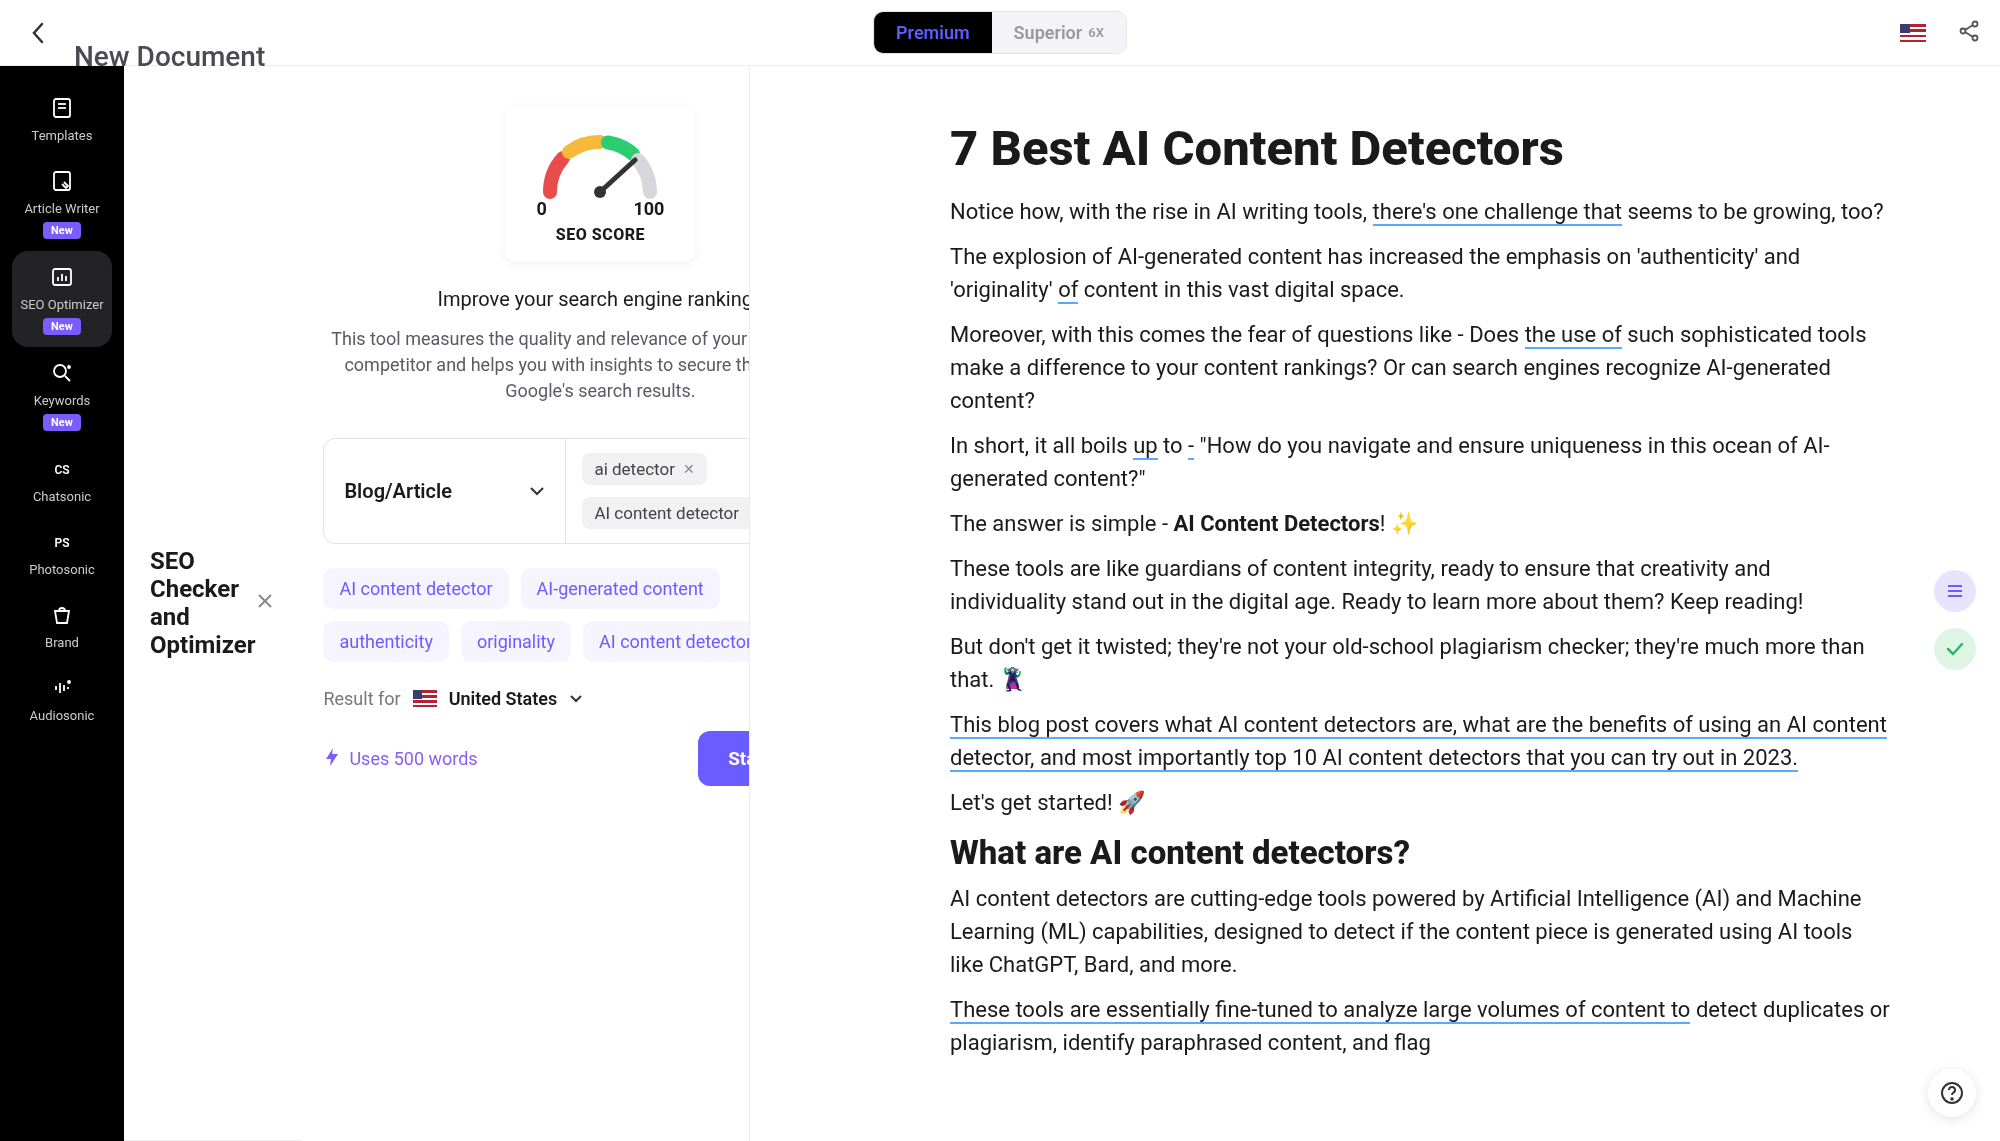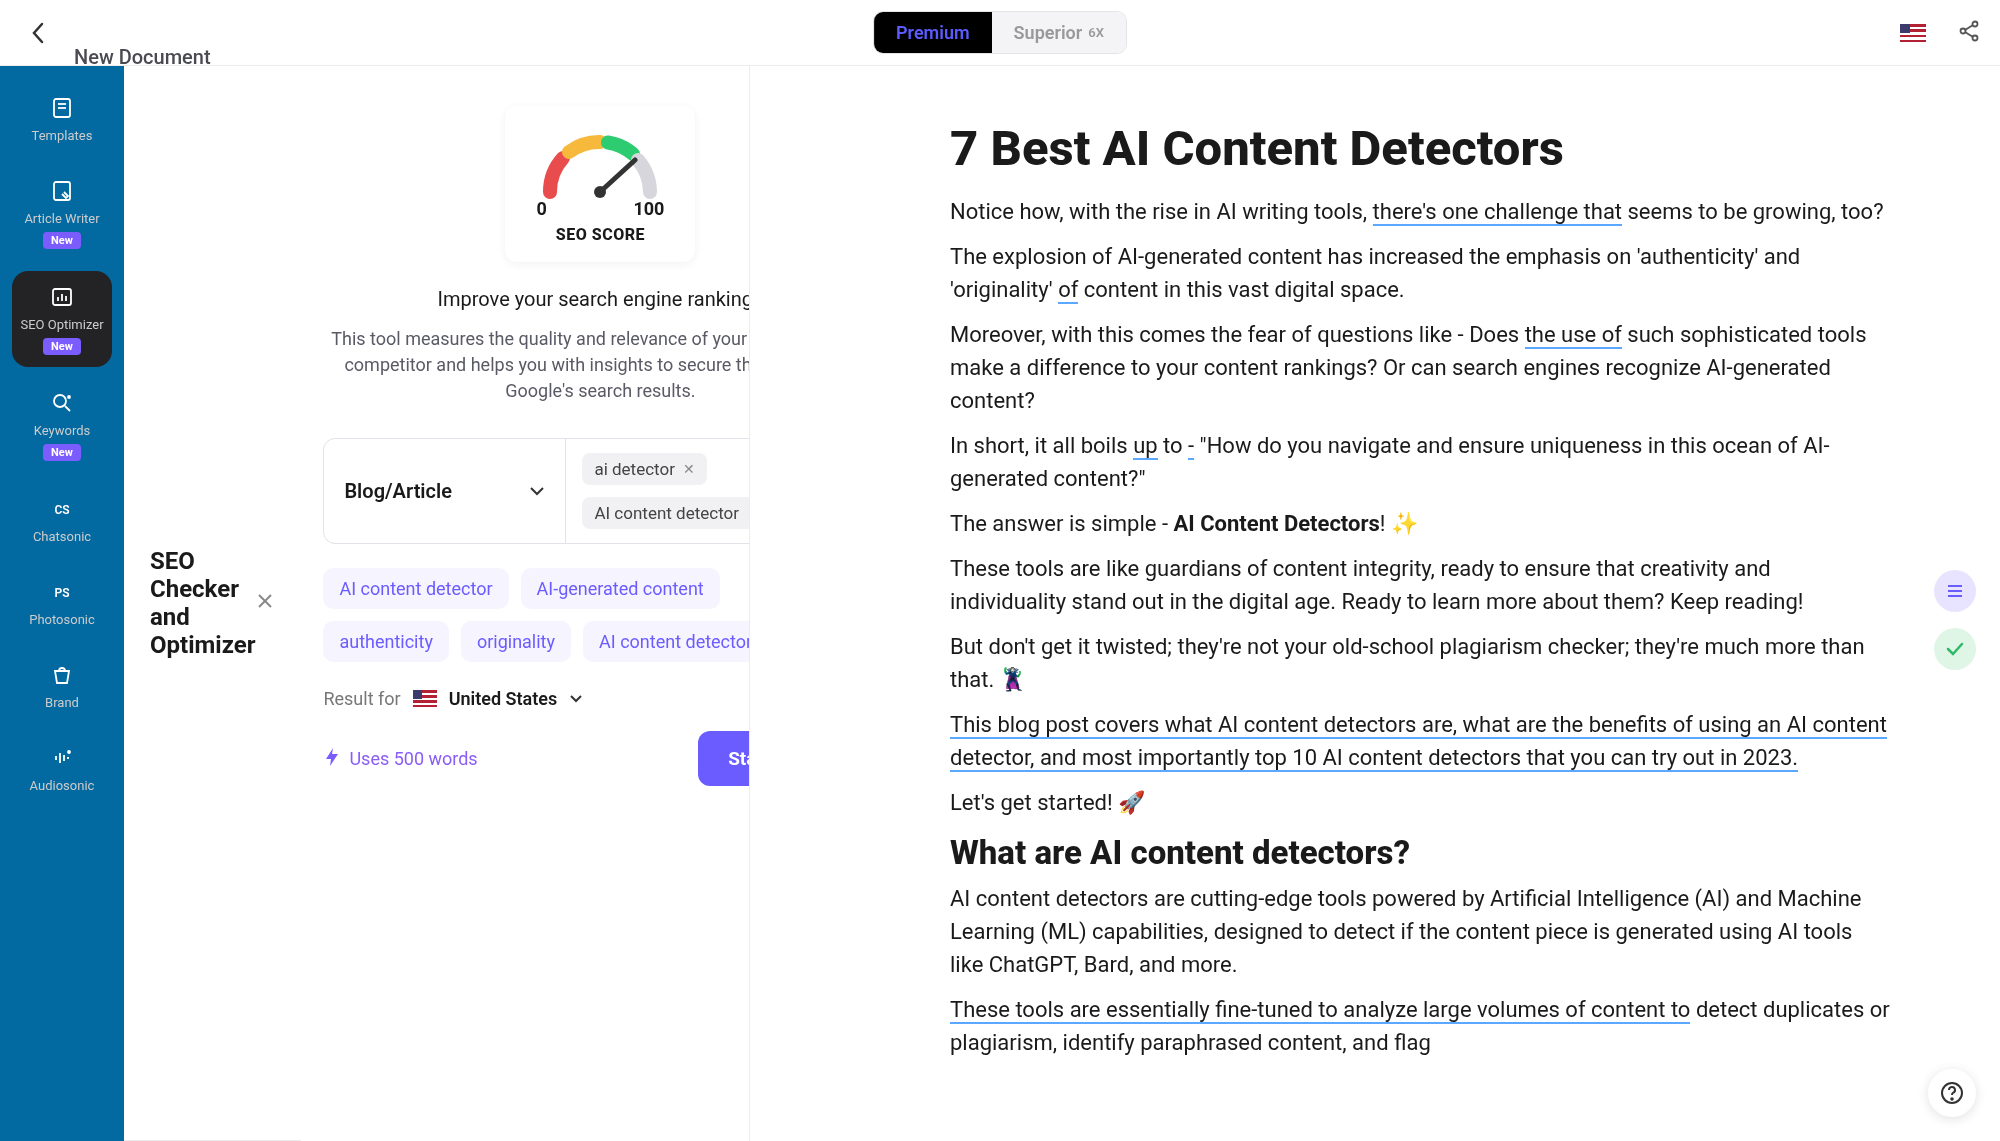--- a/index.html
+++ b/index.html
@@ -1,31 +1,31 @@
 <!DOCTYPE html>
 <html><head>
 <meta charset="utf-8">
 <style>
 * { margin: 0; padding: 0; box-sizing: border-box; font-family: -apple-system, BlinkMacSystemFont, "Segoe UI", Roboto, sans-serif; }
 body { background: #fff; color: #1a1a1a; overflow: hidden; }
 .app { display: flex; flex-direction: column; height: 100vh; width: 2000px; }
 .topbar { display: flex; align-items: center; height: 66px; padding: 0 20px; border-bottom: 1px solid #ececec; }
 .back-btn { width: 36px; height: 36px; display: flex; align-items: center; justify-content: center; cursor: pointer; color: #333; }
-.doc-title { font-size: 20px; font-weight: 500; color: #4a4a52; margin-left: 18px; margin-top: 48px; }
+.doc-title { font-size: 28px; font-weight: 500; color: #4a4a52; margin-left: 18px; margin-top: 48px; }
 .top-center { position: absolute; left: 50%; transform: translateX(-50%); display: flex; border: 1px solid #e4e4e8; border-radius: 10px; overflow: hidden; }
 .seg-btn { padding: 10px 22px; font-size: 18px; font-weight: 600; background: #000000; cursor: pointer; }
 .seg-btn.premium { color: #5b5bff; }
 .seg-btn.superior { color: #999; background: #f4f4f6; display: flex; align-items: center; gap: 6px; }
 .sup-badge { font-size: 13px; color: #999; }
 .top-right { margin-left: auto; display: flex; align-items: center; gap: 32px; }
 .flag { width: 26px; height: 18px; background: linear-gradient(#b22234 0 15%, #fff 15% 30%, #b22234 30% 45%, #fff 45% 60%, #b22234 60% 75%, #fff 75% 90%, #b22234 90%); position: relative; }
 .flag::before { content: ""; position: absolute; width: 40%; height: 54%; background: #3c3b6e; }
 .share-icon { color: #555; cursor: pointer; }
 .main { display: flex; flex: 1; min-height: 0; }
-.sidebar { width: 124px; background: #0369a1; display: flex; flex-direction: column; align-items: center; padding-top: 16px; gap: 10px; }
+.sidebar { width: 124px; background: #000000; display: flex; flex-direction: column; align-items: center; padding-top: 16px; gap: 0; }
 .side-item { width: 100px; padding: 12px 6px; display: flex; flex-direction: column; align-items: center; gap: 6px; color: #ccc; font-size: 13px; border-radius: 16px; cursor: pointer; text-align: center; }
 .side-item.active { background: #232326; }
 .side-icon { width: 28px; height: 28px; display: flex; align-items: center; justify-content: center; color: #fff; }
 .side-badge { background: #7b5cff; color: #fff; font-size: 11px; padding: 2px 8px; border-radius: 4px; font-weight: 700; }
 .seo-panel { width: 626px; border-right: 1px solid #ececec; display: flex; flex-direction: row; background: #fff; overflow-y: auto; }
 .seo-head { display: flex; align-items: center; justify-content: space-between; padding: 22px 26px; border-bottom: 1px solid #ececec; }
 .seo-head-title { font-size: 24px; font-weight: 700; }
 .close-x { color: #888; cursor: pointer; }
 .seo-body { padding: 40px 22px 24px; display: flex; flex-direction: column; align-items: center; }
 .gauge-card { background: #fff; border-radius: 12px; box-shadow: 0 2px 10px rgba(0,0,0,0.06); padding: 22px 30px 18px; display: flex; flex-direction: column; align-items: center; }

